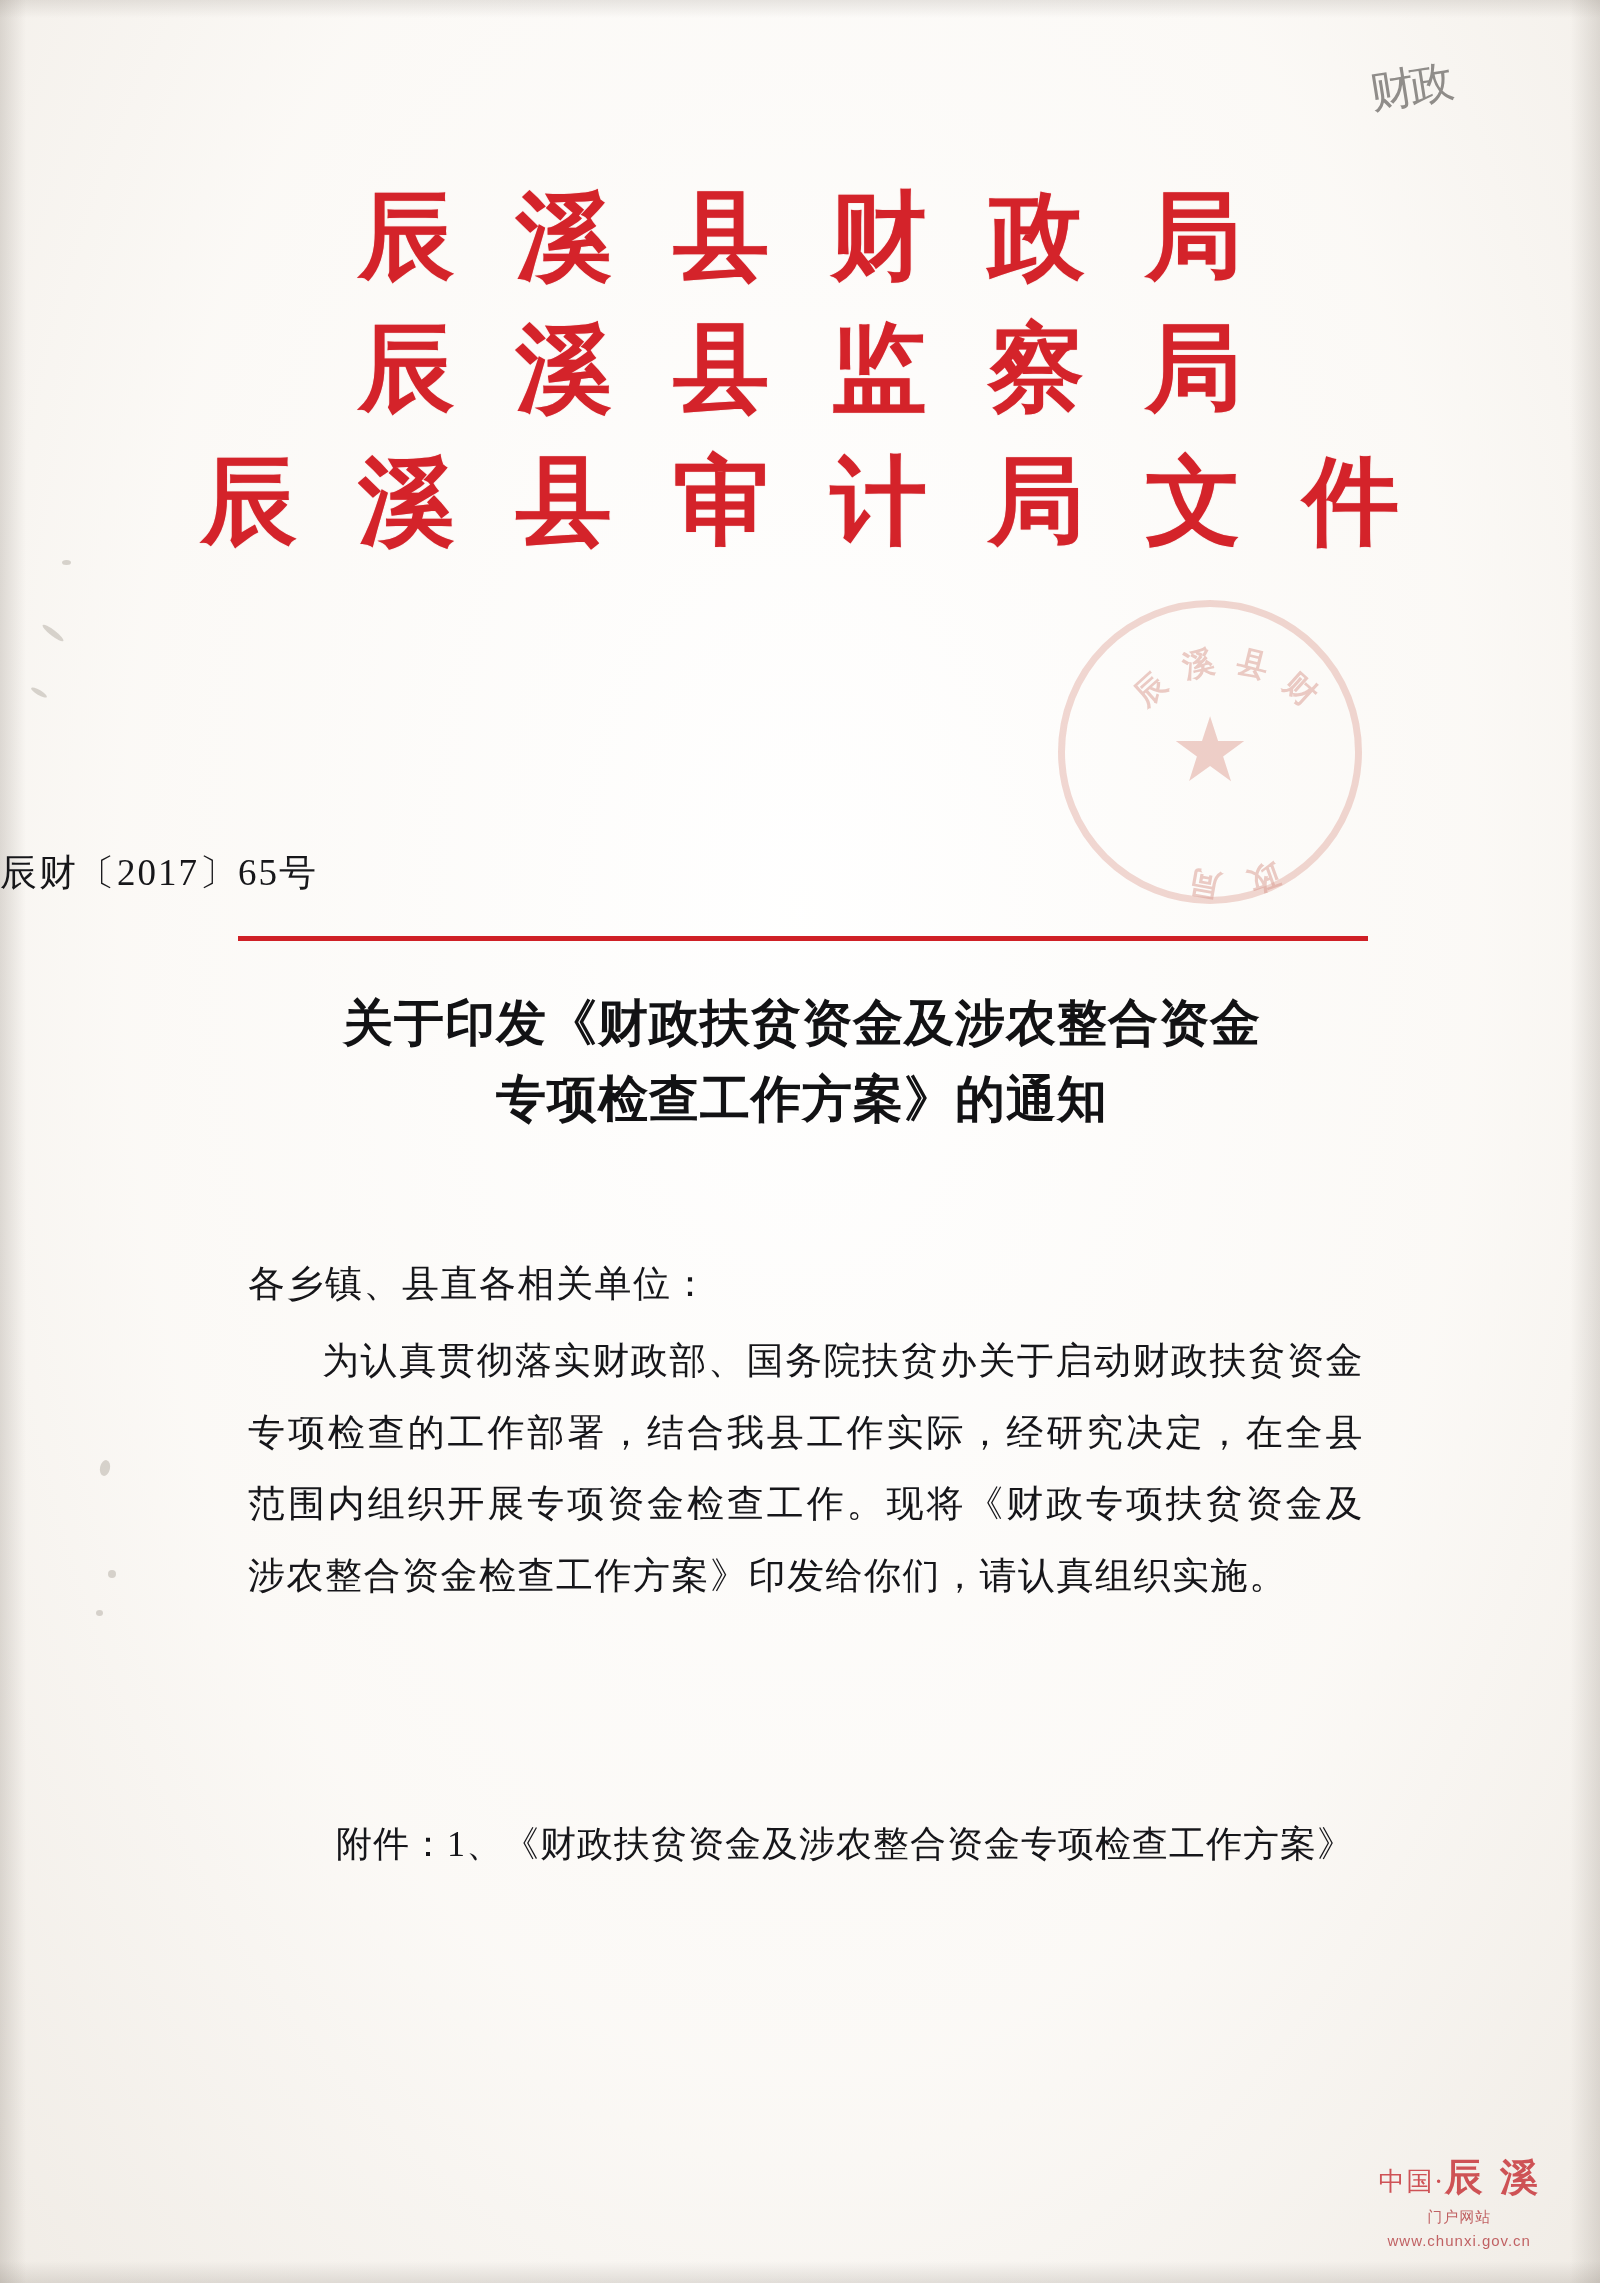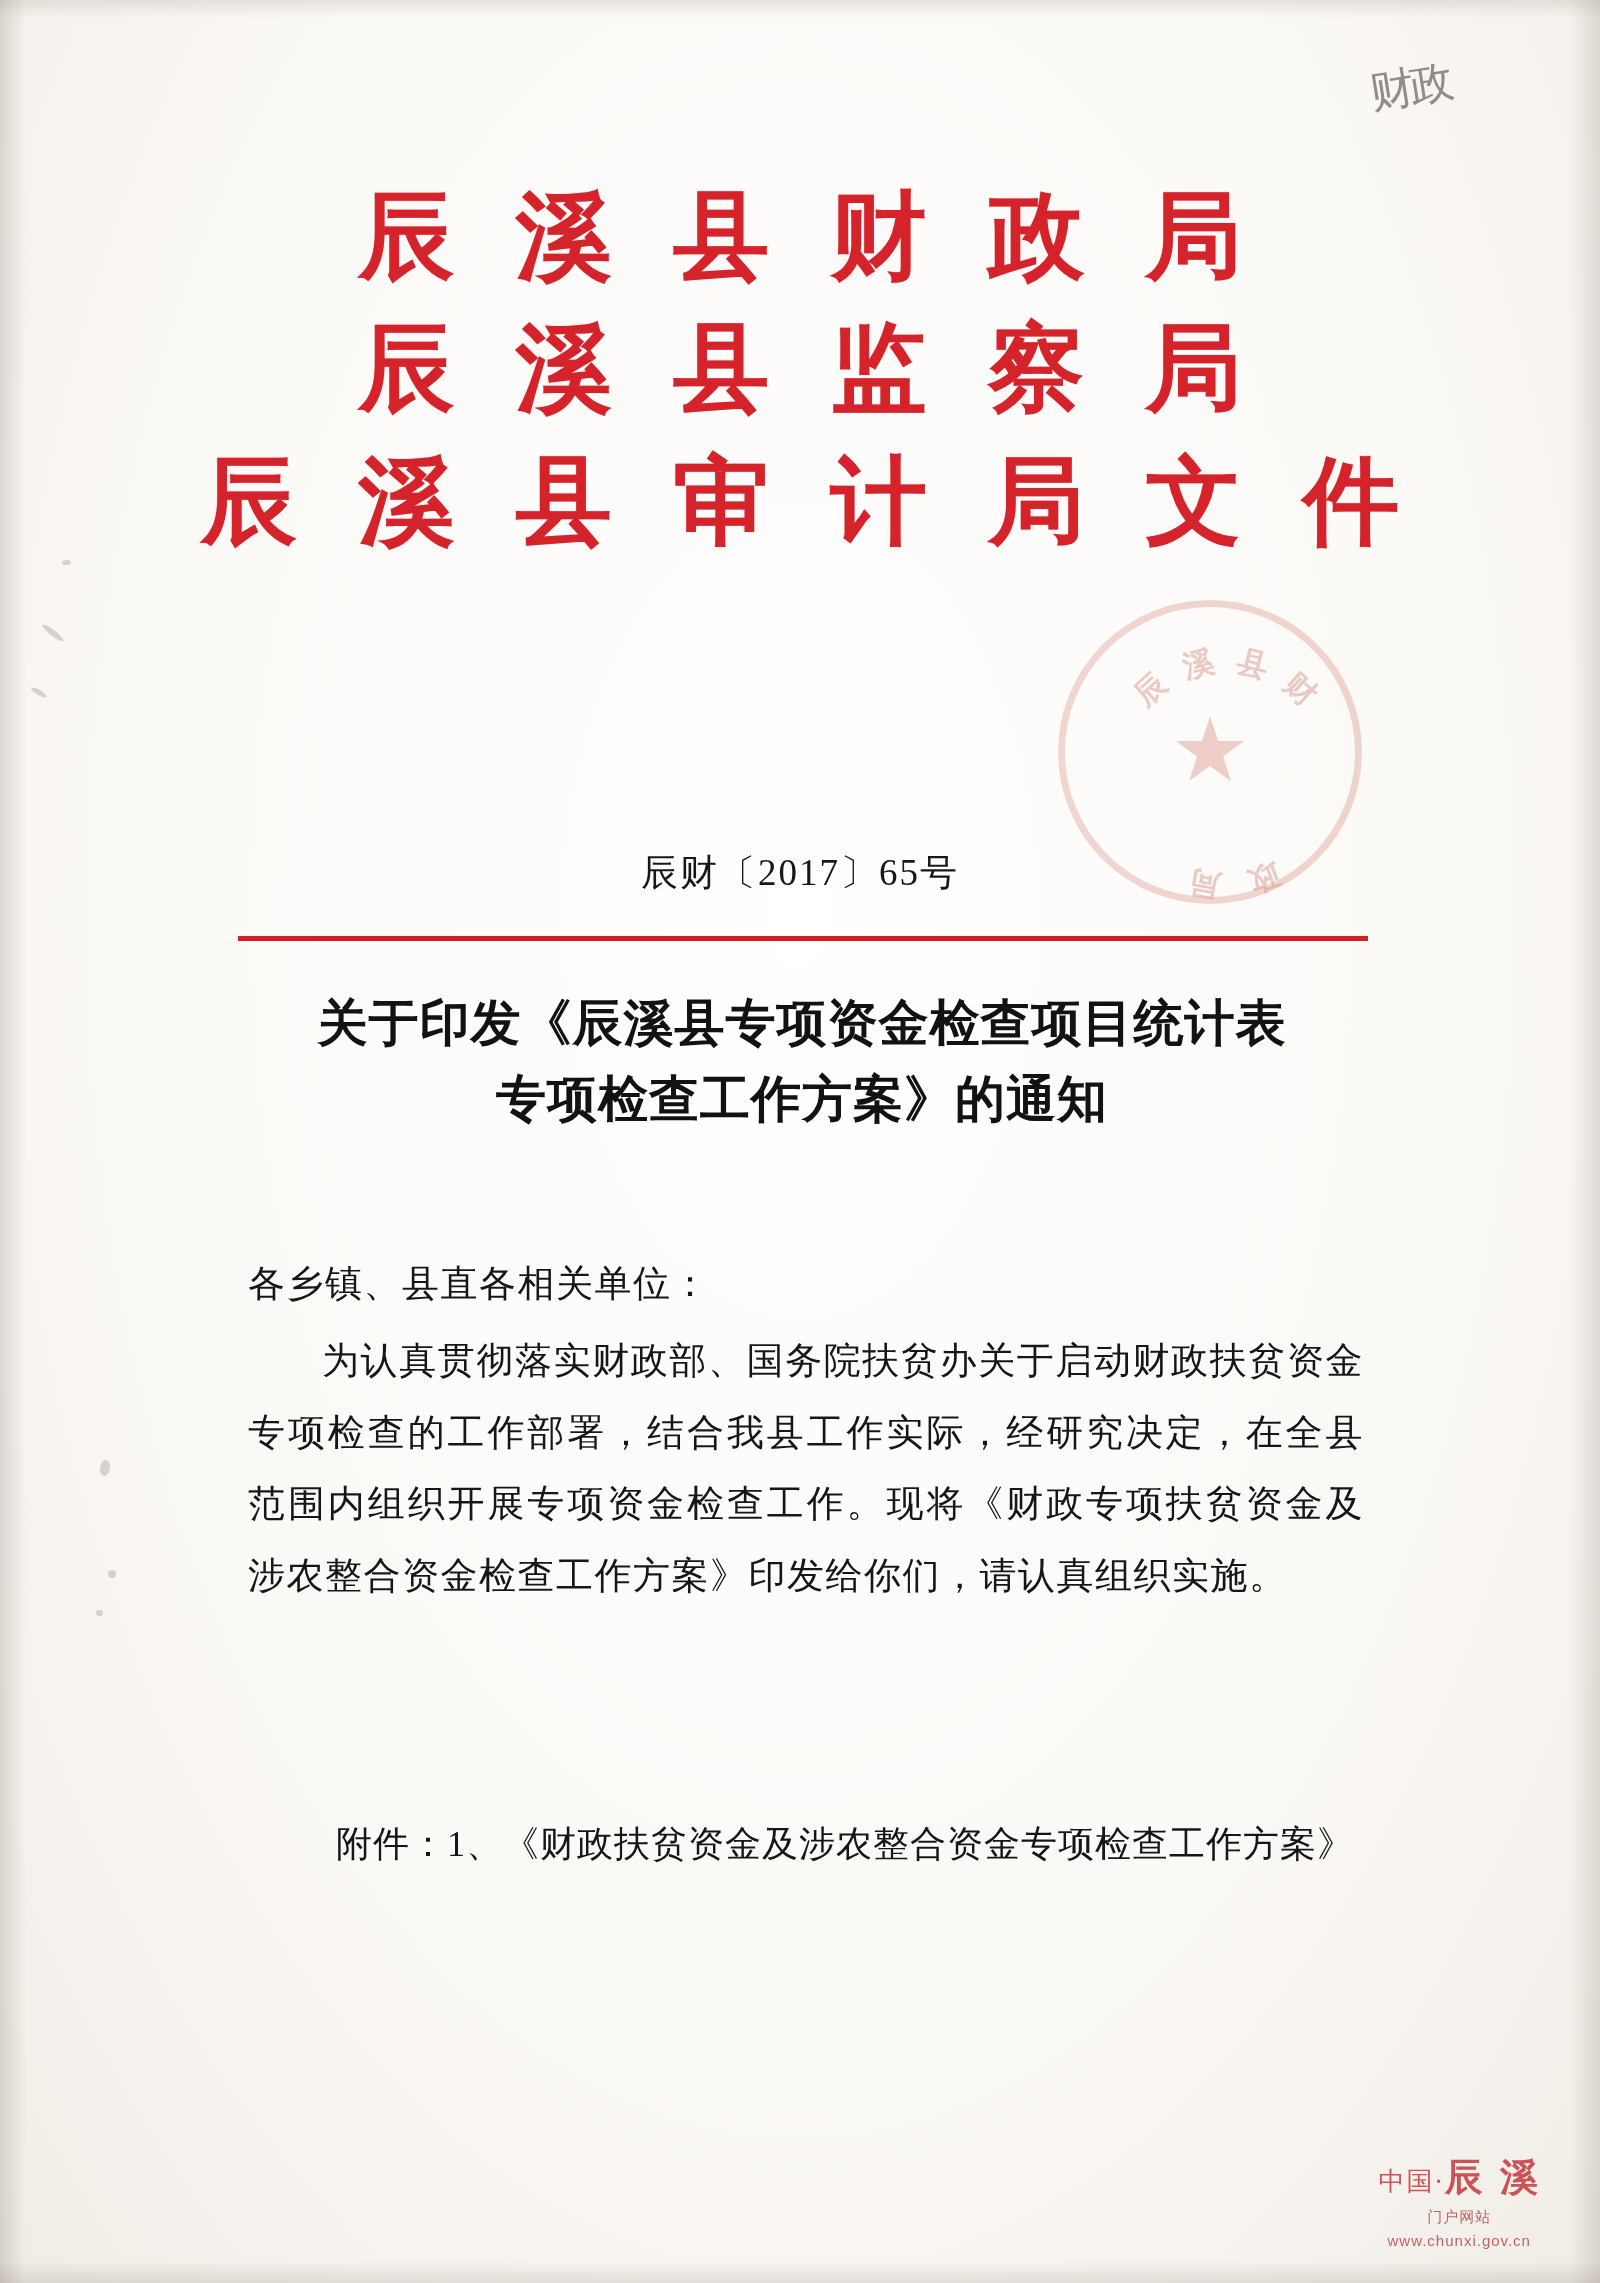--- a/index.html
+++ b/index.html
@@ -86,21 +86,21 @@
     text-shadow: 0 0 1px rgba(200,25,30,0.45);
     white-space: nowrap;
   }
 
   
   .doc-number {
     position: absolute;
     left: 0;
     right: 0;
     top: 848px;
-    text-align: center;
+    text-align: left;
     font-size: 37px;
     color: #17171a;
     letter-spacing: 2px;
     font-family: "Liberation Serif", "DejaVu Serif", serif;
   }
 
   
   .red-rule {
     position: absolute;
     left: 238px;
@@ -274,21 +274,21 @@
       <span class="seal-char" style="transform: rotate(160deg) translate(0, -112px);">政</span>
       <span class="seal-char" style="transform: rotate(190deg) translate(0, -112px);">局</span>
     </div>
   </div>
 
   <div class="doc-number">辰财〔2017〕65号</div>
 
   <div class="red-rule"></div>
 
   <div class="doc-title">
-    <div>关于印发《辰溪县专项资金检查项目统计表</div>
+    <div>关于印发《财政扶贫资金及涉农整合资金</div>
     <div>专项检查工作方案》的通知</div>
   </div>
 
   <div class="body-block">
     <p class="salutation">各乡镇、县直各相关单位：</p>
     <p class="para">为认真贯彻落实财政部、国务院扶贫办关于启动财政扶贫资金专项检查的工作部署，结合我县工作实际，经研究决定，在全县范围内组织开展专项资金检查工作。现将《财政专项扶贫资金及涉农整合资金检查工作方案》印发给你们，请认真组织实施。</p>
   </div>
 
   <div class="attachments">
     <div class="attach-row">附件：1、《财政扶贫资金及涉农整合资金专项检查工作方案》</div>

